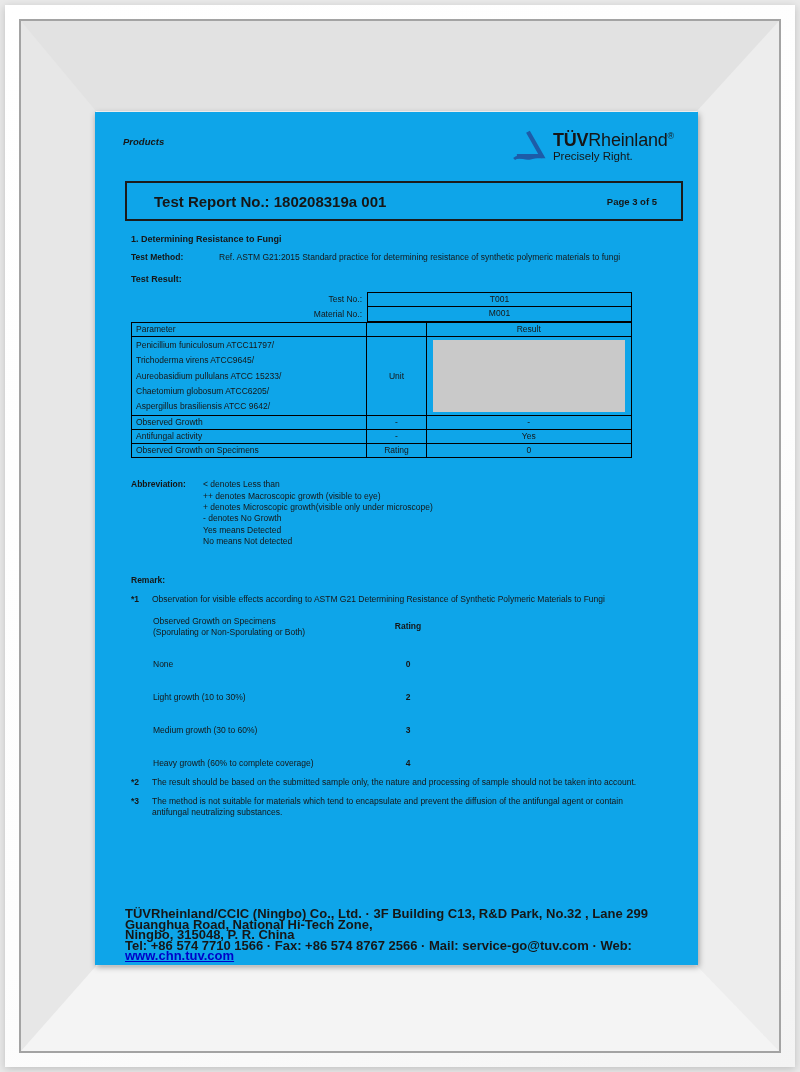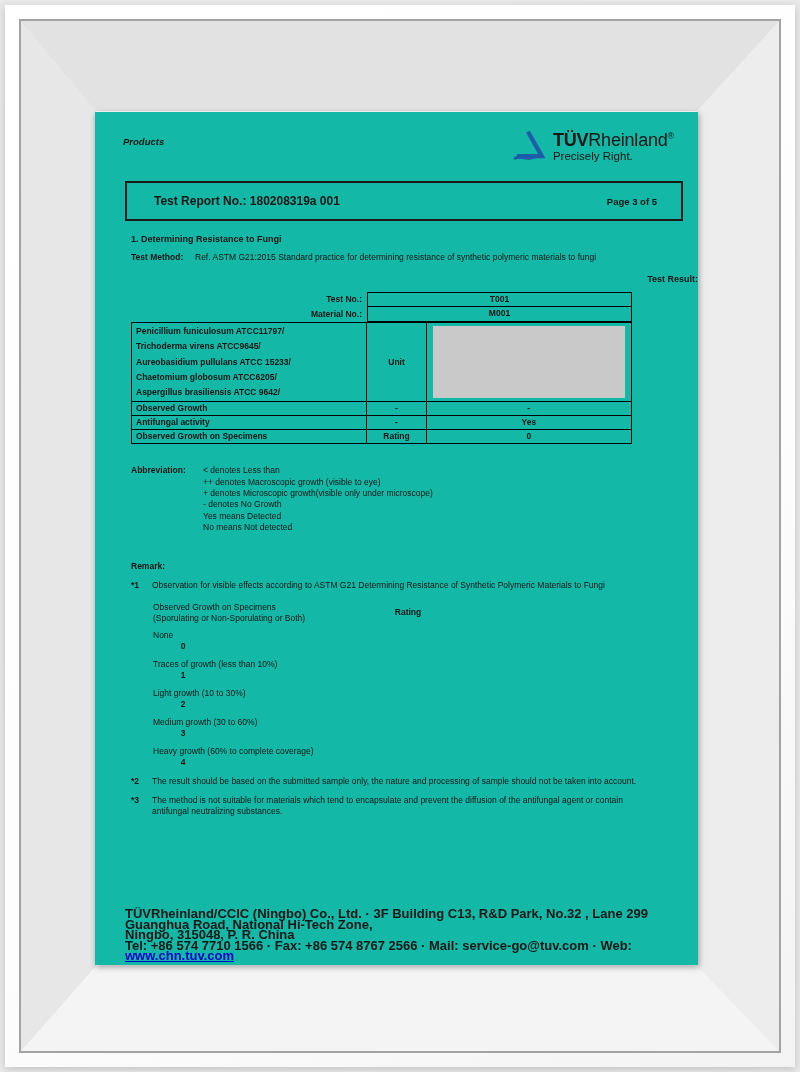--- a/index.html
+++ b/index.html
@@ -25,47 +25,47 @@
   .frame-mat {
     position:absolute; left:0; top:0; right:0; bottom:0;
     border-style:solid;
     border-width:90px 82px 85px 75px;
     border-color:#e2e2e2 #ededed #f4f4f4 #e7e7e7;
     background:#ffffff;
   }
   
   .document {
     position:absolute; left:95px; top:112px; width:603px; height:853px;
-    background:#14b8a6;
+    background:#0ea5e9;
     box-shadow:1px 2px 6px rgba(0,0,0,0.35);
     font-size:8.5px; font-weight:500; line-height:11px;
   }
   .doc-header { display:flex; justify-content:space-between; padding:14px 24px 0 28px; }
   .products-label { font-size:9.5px; font-weight:700; font-style:italic; margin-top:10px; }
   .logo { display:flex; align-items:flex-start; gap:7px; }
   .logo-triangle { width:37px; height:37px; margin-top:2px; }
   .brand-line { font-size:18px; line-height:20px; letter-spacing:-0.2px; white-space:nowrap; }
   .brand-bold { font-weight:700; }
   .brand-reg { font-size:9px; vertical-align:super; }
   .tagline { font-size:11.5px; font-weight:400; margin-top:1px; }
   .report-box {
     margin:16px 0 0 30px; width:558px; height:40px;
     border:2px solid #1b1b1b;
     display:flex; align-items:center; justify-content:space-between;
     padding:0 24px 0 27px;
   }
-  .report-title { font-size:12px; font-weight:700; }
+  .report-title { font-size:15px; font-weight:700; }
   .report-page { font-size:9.5px; font-weight:700; }
   .section-heading { margin:13px 0 0 36px; font-size:9px; font-weight:700; }
-  .test-method { display:flex; margin:7px 16px 0 36px; }
+  .test-method { display:flex; margin:7px 16px 0 36px;gap:24px; }
   .tm-label { width:64px; font-weight:700; flex-shrink:0; }
   .tm-text { width:450px; }
-  .test-result-label { margin:11px 0 0 36px; font-size:9px; font-weight:700;text-align:right; }
-  
-  .table-wrap { margin:7px 0 0 36px; width:581px; font-weight:700; }
+  .test-result-label { margin:11px 0 0 36px; font-size:9px; font-weight:700; }
+  
+  .table-wrap { margin:7px 0 0 36px; width:581px; font-weight:400; }
   .tn-row { display:flex; }
   .tn-label { width:236px; text-align:right; padding-right:5px; line-height:15px; }
   .tn-value { width:265px; border:1.5px solid #000; text-align:center; line-height:12px; }
   .tn-row.second .tn-value { border-top:0; }
   table.main { border-collapse:collapse; width:501px; margin-top:0; }
   table.main td { border:1px solid #000; padding:1px 4px; vertical-align:middle; }
   table.main { border:1.5px solid #000; }
   td.c-param { width:235px; text-align:left; }
   td.c-unit  { width:59px;  text-align:center; }
   td.c-res   { width:205px; text-align:center; }
@@ -78,21 +78,21 @@
   
   .remark { margin:28px 0 0 36px; }
   .remark-label { font-weight:700; }
   .remark-item { display:flex; margin-top:8px; width:532px; }
   .remark-marker { width:21px; font-weight:700; flex-shrink:0; }
   .remark-text { width:509px; }
   .growth-table { margin:11px 0 2px 22px; width:312px; }
   .gt-header { display:flex; align-items:center; }
   .gt-head-left { width:225px; line-height:10.5px; }
   .gt-head-rating { width:60px; text-align:center; font-weight:700; }
-  .gt-row { display:flex; margin-top:7px;flex-direction:column; }
+  .gt-row { display:flex; margin-top:22px; }
   .gt-label { width:225px; }
   .gt-rating { width:60px; text-align:center; font-weight:700; }
   
   .doc-footer {
     position:absolute; left:30px; top:797px; width:552px;
     font-size:13px; font-weight:600; line-height:10.5px;
   }
   .doc-footer a { color:#0000c8; text-decoration:underline; }
 </style>
 </head>
@@ -138,20 +138,25 @@
     <div class="tn-row">
       <div class="tn-label">Test No.:</div>
       <div class="tn-value">T001</div>
     </div>
     <div class="tn-row second">
       <div class="tn-label">Material No.:</div>
       <div class="tn-value">M001</div>
     </div>
     <table class="main">
       <tbody>
+          <tr>
+        <td class="c-param">Parameter</td>
+        <td class="c-unit"></td>
+        <td class="c-res">Result</td>
+      </tr>
       <tr>
         <td class="c-param">
           <div class="species-line">Penicillium funiculosum ATCC11797/</div>
           <div class="species-line">Trichoderma virens ATCC9645/</div>
           <div class="species-line">Aureobasidium pullulans ATCC 15233/</div>
           <div class="species-line">Chaetomium globosum ATCC6205/</div>
           <div class="species-line">Aspergillus brasiliensis ATCC 9642/</div>
         </td>
         <td class="c-unit">Unit</td>
         <td class="c-res">
@@ -203,24 +208,20 @@
           <div>Observed Growth on Specimens</div>
           <div>(Sporulating or Non-Sporulating or Both)</div>
         </div>
         <div class="gt-head-rating">Rating</div>
       </div>
       <div class="gt-row">
         <div class="gt-label">None</div>
         <div class="gt-rating">0</div>
       </div>
       <div class="gt-row">
-        <div class="gt-label">Traces of growth (less than 10%)</div>
-        <div class="gt-rating">1</div>
-      </div>
-      <div class="gt-row">
         <div class="gt-label">Light growth (10 to 30%)</div>
         <div class="gt-rating">2</div>
       </div>
       <div class="gt-row">
         <div class="gt-label">Medium growth (30 to 60%)</div>
         <div class="gt-rating">3</div>
       </div>
       <div class="gt-row">
         <div class="gt-label">Heavy growth (60% to complete coverage)</div>
         <div class="gt-rating">4</div>

